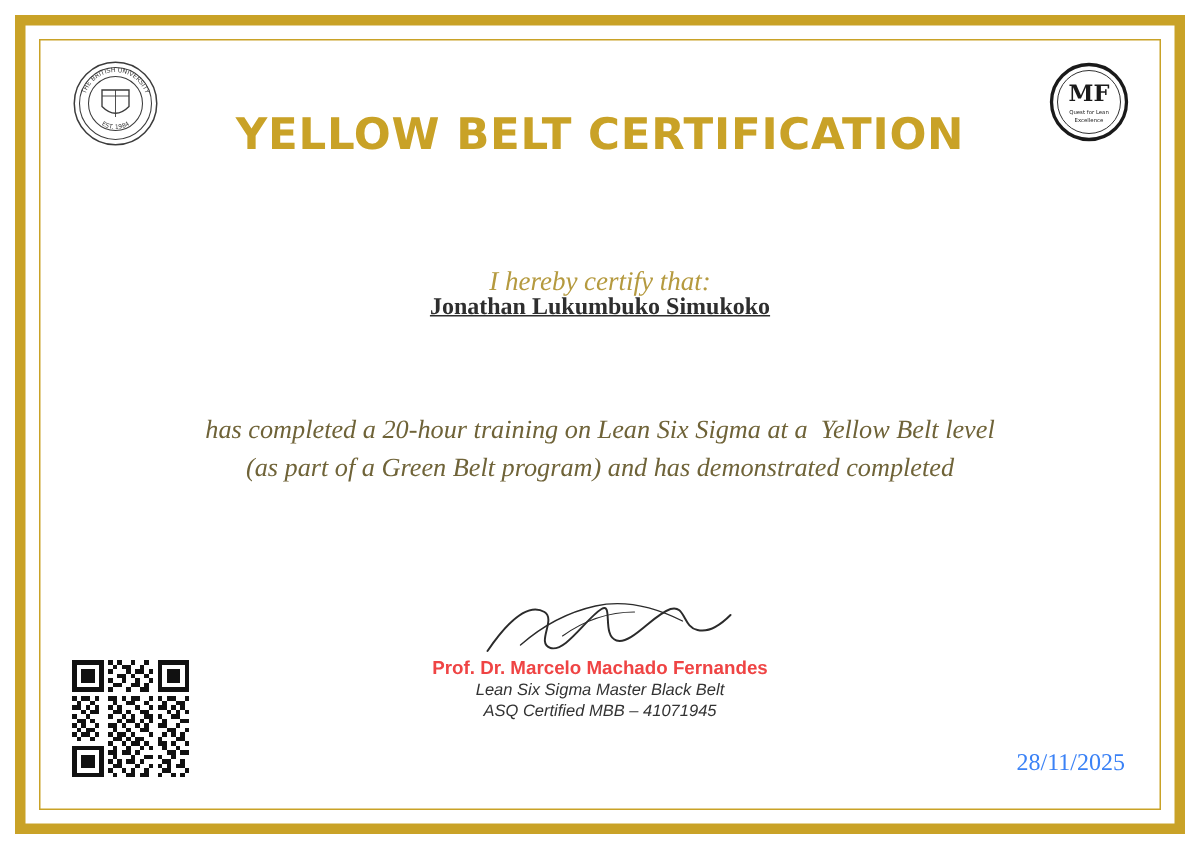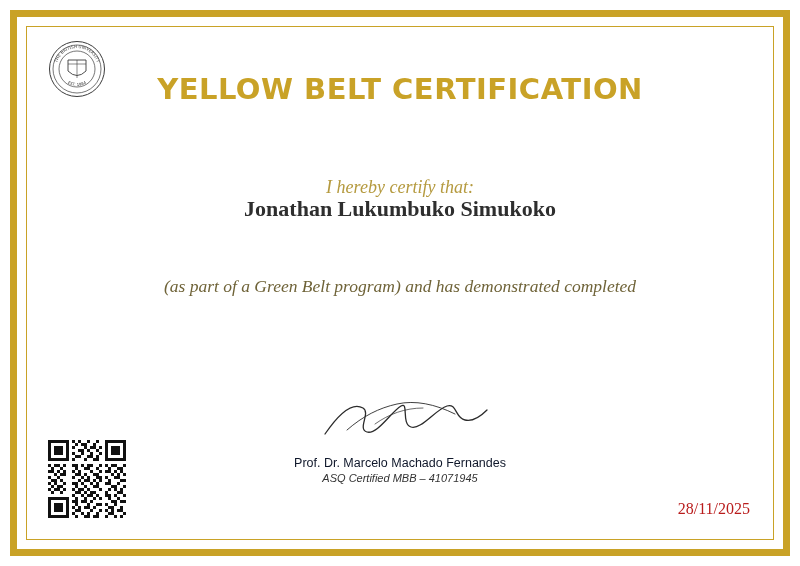--- a/index.html
+++ b/index.html
@@ -99,22 +99,23 @@
   }
 
   .recipient {
     position: absolute;
     left: 0;
     right: 0;
     top: 170px;
     text-align: center;
     font-family: "Liberation Serif", serif;
     font-weight: bold;
-    font-size: 22px;
+    font-size: 16px;
     color: #2e2e2e;
+    text-decoration: underline;
   }
 
   .body-text {
     position: absolute;
     left: 40px;
     right: 40px;
     top: 248px;
     text-align: center;
     font-family: "Liberation Serif", serif;
     font-style: italic;
@@ -133,24 +134,24 @@
     text-align: center;
   }
   .signature-mark {
     height: 44px;
     display: flex;
     align-items: flex-end;
     justify-content: center;
   }
   .sig-name {
     font-family: "Liberation Sans", sans-serif;
-    font-weight: normal;
+    font-weight: bold;
     font-size: 12.5px;
-    color: #0f172a;
-    margin-top: 18px;
+    color: #ef4444;
+    margin-top: 0;
   }
   .sig-line {
     font-family: "Liberation Sans", sans-serif;
     font-style: italic;
     font-size: 11px;
     color: #333333;
     margin-top: 2px;
   }
 
   
@@ -162,21 +163,21 @@
     height: 78px;
     background: #ffffff;
   }
 
   .date {
     position: absolute;
     right: 24px;
     bottom: 22px;
     font-family: "Liberation Serif", serif;
     font-size: 16px;
-    color: #b91c1c;
+    color: #3b82f6;
   }
 </style>
 </head>
 <body>
 
 <div class="certificate">
 
   <div class="border-outer"></div>
   <div class="border-inner"></div>
 
@@ -193,40 +194,51 @@
         <text font-family="DejaVu Sans, sans-serif" font-size="4.2" fill="#3b3b3b">
           <textPath href="#sealtop" startOffset="50%" text-anchor="middle">THE BRITISH UNIVERSITY</textPath>
         </text>
         <path id="sealbot" d="M29 29 m-17,0 a17,17 0 0,0 34,0" fill="none"></path>
         <text font-family="DejaVu Sans, sans-serif" font-size="4" fill="#3b3b3b">
           <textPath href="#sealbot" startOffset="50%" text-anchor="middle">EST. 1984</textPath>
         </text>
       </svg>
     </div>
 
+    <div class="mf-stamp">
+      <svg width="56" height="56" viewBox="0 0 56 56">
+        <circle cx="28" cy="28" r="25" fill="none" stroke="#1a1a1a" stroke-width="2.2"></circle>
+        <circle cx="28" cy="28" r="21" fill="none" stroke="#1a1a1a" stroke-width="0.6"></circle>
+        <text x="28" y="27" text-anchor="middle" font-family="DejaVu Serif, serif" font-size="15" font-weight="bold" fill="#1a1a1a">MF</text>
+        <text x="28" y="36" text-anchor="middle" font-family="DejaVu Sans, sans-serif" font-size="3.6" fill="#1a1a1a">Quest for Lean</text>
+        <text x="28" y="41" text-anchor="middle" font-family="DejaVu Sans, sans-serif" font-size="3.6" fill="#1a1a1a">Excellence</text>
+      </svg>
+    </div>
 
     <div class="title">YELLOW BELT CERTIFICATION</div>
 
     <div class="hereby">I hereby certify that:</div>
 
     <div class="recipient">Jonathan Lukumbuko Simukoko</div>
 
     <div class="body-text">
+      <div>has completed a 20-hour training on Lean Six Sigma at a  Yellow Belt level</div>
       <div>(as part of a Green Belt program) and has demonstrated completed</div>
     </div>
 
     <div class="signature-block">
       <div class="signature-mark">
         <svg width="190" height="44" viewBox="0 0 190 44">
           <path d="M20 40 C35 18, 48 8, 58 14 C66 19, 52 35, 62 38 C72 41, 86 18, 96 12 C104 7, 96 30, 106 33 C116 36, 130 16, 142 12 C152 9, 150 24, 160 26 C168 28, 176 22, 182 16" fill="none" stroke="#2b2b2b" stroke-width="1.3" stroke-linecap="round"></path>
           <path d="M42 36 C58 22, 74 14, 92 10 C110 6, 130 10, 150 20" fill="none" stroke="#2b2b2b" stroke-width="0.9" stroke-linecap="round"></path>
           <path d="M70 30 C84 20, 100 14, 118 14" fill="none" stroke="#2b2b2b" stroke-width="0.7" stroke-linecap="round"></path>
         </svg>
       </div>
       <div class="sig-name">Prof. Dr. Marcelo Machado Fernandes</div>
+      <div class="sig-line">Lean Six Sigma Master Black Belt</div>
       <div class="sig-line">ASQ Certified MBB – 41071945</div>
     </div>
 
     <div class="qr">
       <svg width="78" height="78" viewBox="0 0 26 26" shape-rendering="crispEdges">
         <rect width="26" height="26" fill="#ffffff"></rect>
         <g fill="#111111">
           <rect x="0" y="0" width="7" height="1"></rect>
             <rect x="0" y="0" width="1" height="7"></rect>
           <rect x="6" y="0" width="1" height="7"></rect>

